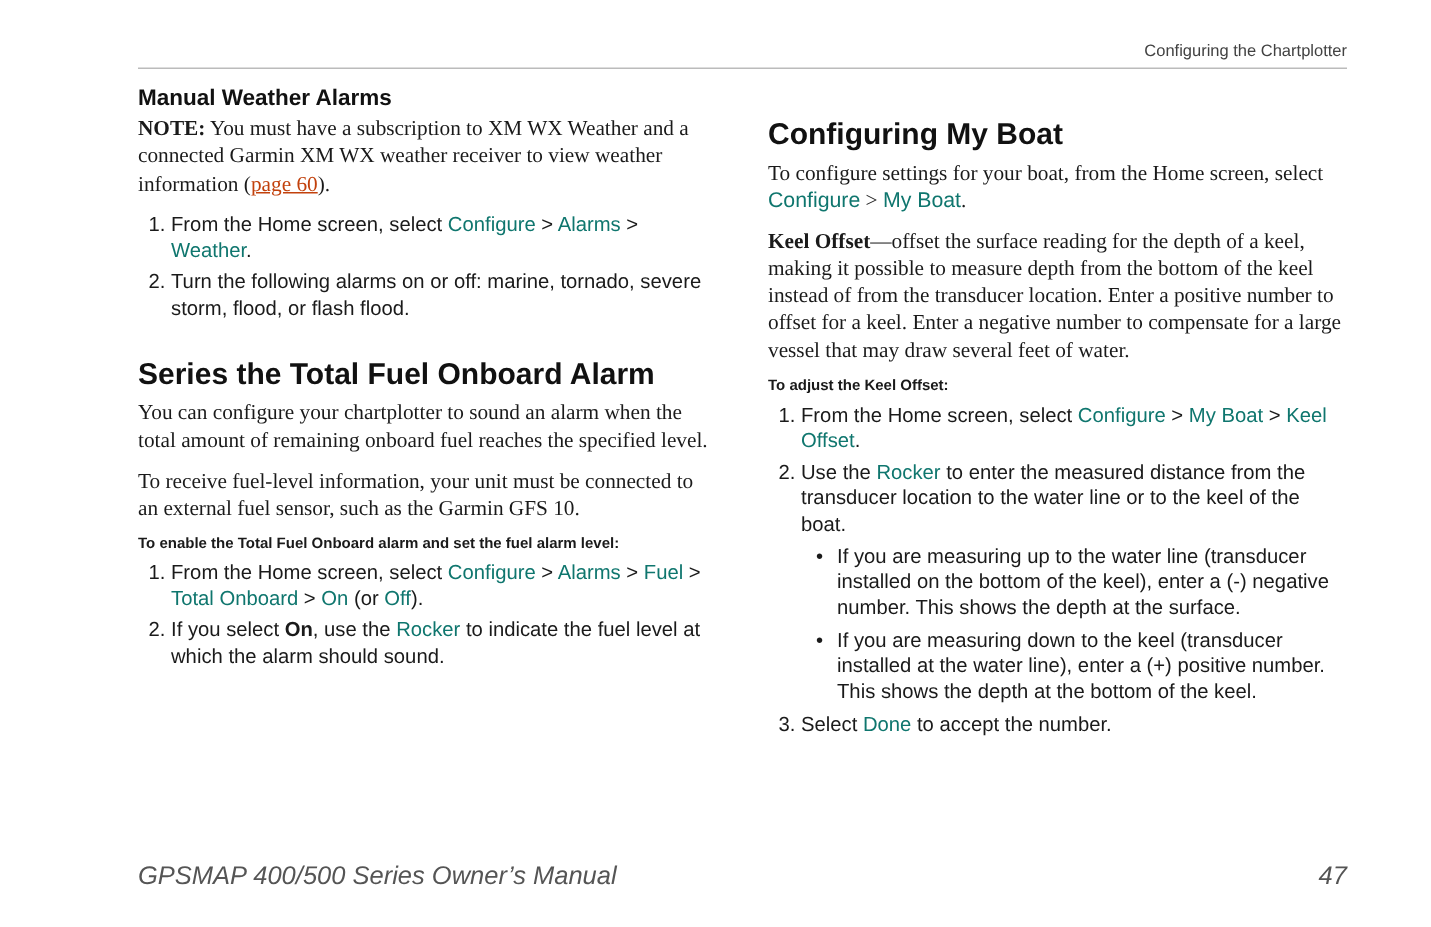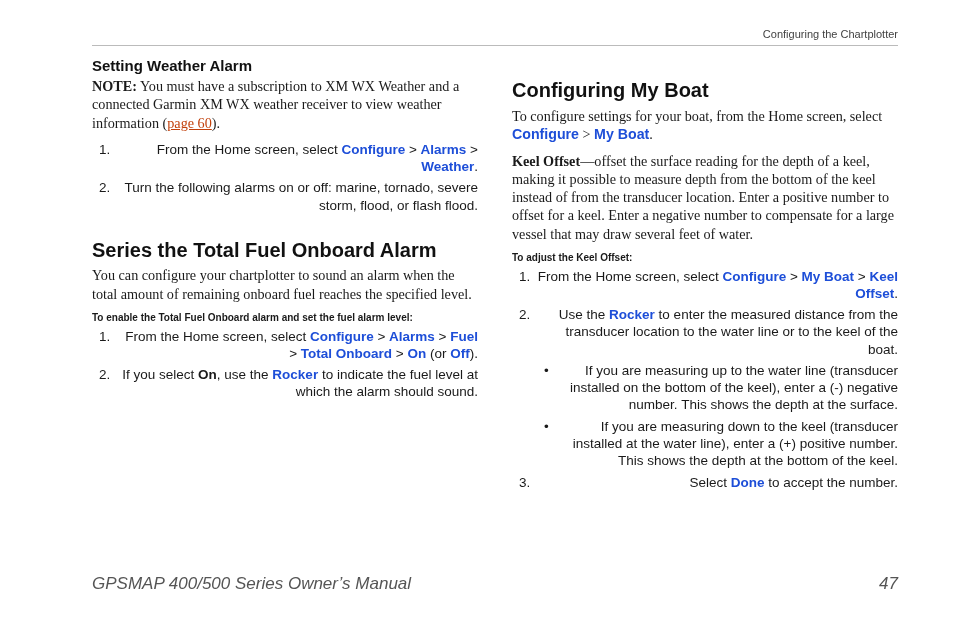--- a/index.html
+++ b/index.html
@@ -66,33 +66,33 @@
     font-weight: bold;
     font-size: 10px;
     margin: 6px 0 3px 0;
   }
   ol.steps {
     font-family: Arial, Helvetica, sans-serif;
     font-size: 13.5px;
     margin: 0 0 10px 0;
     padding-left: 22px;
   }
-  ol.steps > li { margin-bottom: 4px; text-align: right; }
+  ol.steps > li { margin-bottom: 4px; }
   ul.bullets {
     list-style-type: none;
     margin: 4px 0 4px 0;
     padding-left: 14px;
   }
   ul.bullets > li { position: relative; margin-bottom: 4px; padding-left: 10px;}
   ul.bullets > li::before {
     content: "•";
     position: absolute;
     left: -4px;
   }
-  .blue { color: #1d4ed8; font-weight: bold; font-family: Arial, Helvetica, sans-serif; }
+  .blue { color: #0f766e; font-weight: normal; font-family: Arial, Helvetica, sans-serif; }
   .link { color: #c2410c; text-decoration: underline; cursor: pointer; }
   .bold { font-weight: bold; }
   .sansb { font-family: Arial, Helvetica, sans-serif; font-weight: bold; }
   .footer {
     position: absolute;
     bottom: 24px;
     left: 92px;
     right: 56px;
     display: flex;
     justify-content: space-between;
@@ -106,33 +106,34 @@
 </style>
 </head>
 <body>
 
 <div class="page">
   <div class="running-head">Configuring the Chartplotter</div>
   <div class="hr-top"></div>
 
   <div class="columns">
 
-    <h2 class="subhead">Setting Weather Alarm</h2>
+    <h2 class="subhead">Manual Weather Alarms</h2>
     <p>
       <span class="bold">NOTE:</span><span> You must have a subscription to XM WX Weather and a connected Garmin XM WX weather receiver to view weather information (</span><span class="link">page 60</span><span>).</span>
     </p>
     <ol class="steps">
       <li>
         <span>From the Home screen, select </span><span class="blue">Configure</span><span> &gt; </span><span class="blue">Alarms</span><span> &gt; </span><span class="blue">Weather</span><span>.</span>
       </li>
       <li>Turn the following alarms on or off: marine, tornado, severe storm, flood, or flash flood.</li>
     </ol>
 
     <h1 class="sect">Series the Total Fuel Onboard Alarm</h1>
     <p>You can configure your chartplotter to sound an alarm when the total amount of remaining onboard fuel reaches the specified level.</p>
+    <p>To receive fuel-level information, your unit must be connected to an external fuel sensor, such as the Garmin GFS 10.</p>
 
     <div class="steps-title">To enable the Total Fuel Onboard alarm and set the fuel alarm level:</div>
     <ol class="steps">
       <li>
         <span>From the Home screen, select </span><span class="blue">Configure</span><span> &gt; </span><span class="blue">Alarms</span><span> &gt; </span><span class="blue">Fuel</span><span> &gt; </span><span class="blue">Total Onboard</span><span> &gt; </span><span class="blue">On</span><span> (or </span><span class="blue">Off</span><span>).</span>
       </li>
       <li>
         <span>If you select </span><span class="sansb">On</span><span>, use the </span><span class="blue">Rocker</span><span> to indicate the fuel level at which the alarm should sound.</span>
       </li>
     </ol>

